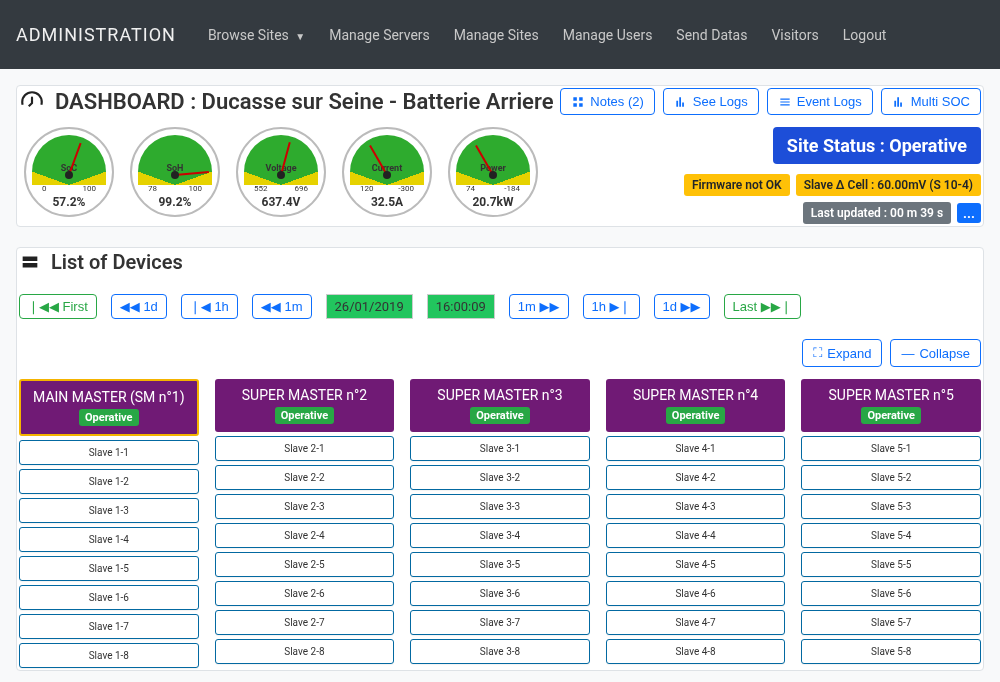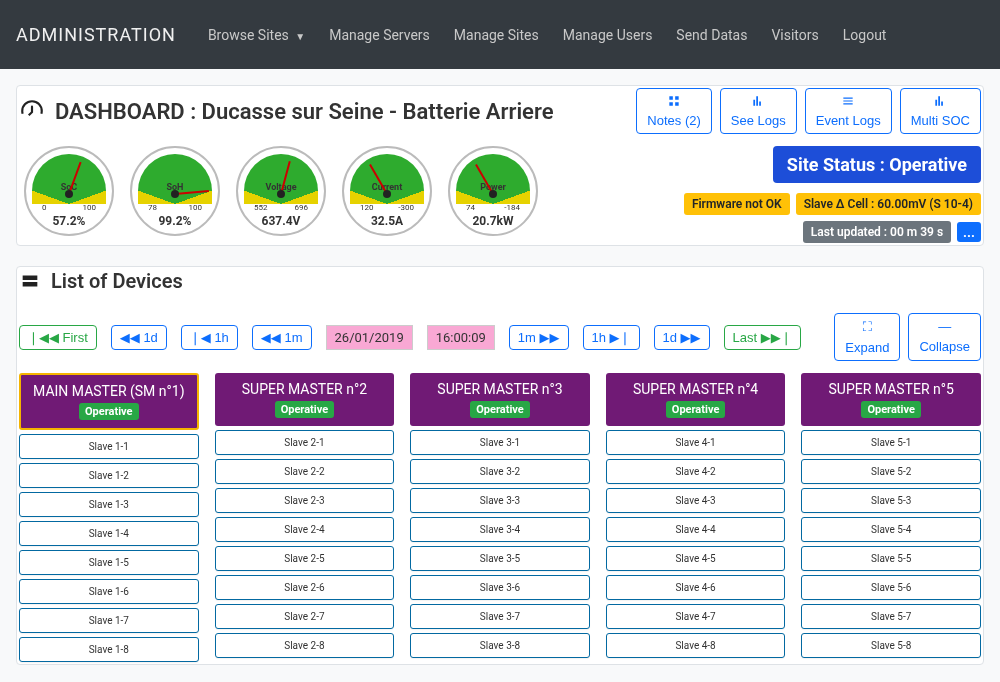--- a/index.html
+++ b/index.html
@@ -6,21 +6,21 @@
 body { font-family: -apple-system, BlinkMacSystemFont, "Segoe UI", Roboto, Arial, sans-serif; background: #f8f9fa; font-size: 14px; color: #333; }
 .navbar { background: #343a40; color: #fff; display: flex; align-items: center; padding: 24px 16px; }
 .navbar .brand { font-size: 18px; font-weight: 400; letter-spacing: 1px; margin-right: 20px; color: #f0f0f0; }
 .navbar .navlink { color: #c8c8c8; margin: 0 12px; cursor: pointer; font-size: 14px; }
 .navbar .chev { font-size: 10px; margin-left: 3px; }
 .page { padding: 16px; }
 .card { background: #fff; border: 1px solid #dee2e6; border-radius: 4px; padding: 2px; margin-bottom: 20px; }
 .dash-head { display: flex; align-items: center; justify-content: space-between; margin-bottom: 12px; }
 .dash-title { font-size: 22px; font-weight: 600; display: flex; align-items: center; gap: 10px; }
 .dash-btns { display: flex; gap: 8px; }
-.btn-o { border: 1px solid #0d6efd; color: #0d6efd; background: #fff; padding: 5px 10px; border-radius: 4px; font-size: 13px; cursor: pointer; display: inline-flex; align-items: center; gap: 5px; flex-direction: column; }
+.btn-o { border: 1px solid #0d6efd; color: #0d6efd; background: #fff; padding: 5px 10px; border-radius: 4px; font-size: 13px; cursor: pointer; display: inline-flex; align-items: center; gap: 5px; }
 .dash-body { display: flex; align-items: flex-start; gap: 20px; }
 .gauges { display: flex; gap: 6px; }
 .gauge { width: 100px; height: 95px; position: relative; text-align: center; }
 .gauge .dial { width: 90px; height: 90px; border-radius: 50%; background: #fff; border: 2px solid #bbb; position: relative; margin: 0 auto; overflow: hidden; }
 .gauge .arc { position: absolute; top: 6px; left: 6px; right: 6px; height: 50px; border-radius: 80px 80px 0 0; background: conic-gradient(from -90deg at 50% 100%, #e6d200 0deg 20deg, #2eab2e 20deg 160deg, #e6d200 160deg 180deg, transparent 180deg); }
 .gauge .label { position: absolute; top: 34px; left: 0; right: 0; font-size: 9px; font-weight: 700; }
 .gauge .needle { position: absolute; width: 2px; height: 34px; background: #c00; top: 12px; left: calc(50% - 1px); transform-origin: 50% 100%; }
 .gauge .hub { position: absolute; width: 8px; height: 8px; background: #222; border-radius: 50%; top: 42px; left: calc(50% - 4px); }
 .gauge .range { position: absolute; top: 55px; left: 0; right: 0; font-size: 8px; color: #333; display: flex; justify-content: space-between; padding: 0 16px; }
 .gauge .val { position: absolute; top: 66px; left: 0; right: 0; font-size: 12px; font-weight: 700; }
@@ -30,21 +30,21 @@
 .badge { padding: 4px 8px; border-radius: 3px; font-size: 12px; font-weight: 600; }
 .badge.warn { background: #ffc107; color: #212529; }
 .badge.gray { background: #6c757d; color: #fff; }
 .badge.blue { background: #0d6efd; color: #fff; font-size: 14px; padding: 2px 6px; }
 .devices-head { display: flex; gap: 20px; margin-bottom: 12px; flex-wrap: wrap; }
 .devices-title { font-size: 20px; font-weight: 600; display: flex; align-items: center; gap: 10px; }
 .time-nav { display: flex; gap: 14px; align-items: center; flex-wrap: wrap; }
 .tn { border: 1px solid #ccc; background: #fff; padding: 4px 8px; border-radius: 4px; font-size: 13px; cursor: pointer; }
 .tn.green { border-color: #28a745; color: #28a745; }
 .tn.blue { border-color: #0d6efd; color: #0d6efd; }
-.date-box { border: 1px solid #ccc; padding: 4px 8px; border-radius: 0; font-size: 13px; background: #f9a8d4; }
+.date-box { border: 1px solid #ccc; padding: 4px 8px; border-radius: 0; font-size: 13px; background: #22c55e; }
 .exp-col { margin-left: auto; display: flex; gap: 8px; }
 .cols { display: flex; gap: 16px; }
 .col { flex: 1; display: flex; flex-direction: column; gap: 4px; }
 .master { background: #701a75; color: #fff; text-align: center; padding: 8px 4px; border-radius: 3px; }
 .master.main { border: 2px solid #f4b400; }
 .master .mname { font-size: 14px; }
 .master .mstatus { display: inline-block; background: #28a745; color: #fff; font-size: 11px; font-weight: 700; padding: 2px 6px; border-radius: 3px; margin-top: 4px; }
 .slave { background: #fff; border: 1px solid #0369a1; box-shadow: 0 1px 1px rgba(0,0,0,0.05); text-align: center; padding: 6px; border-radius: 3px; font-size: 10px; cursor: pointer; display: flex; align-items: center; justify-content: center; gap: 6px; }
 .icon { display: inline-block; }
 svg { display: block; }

